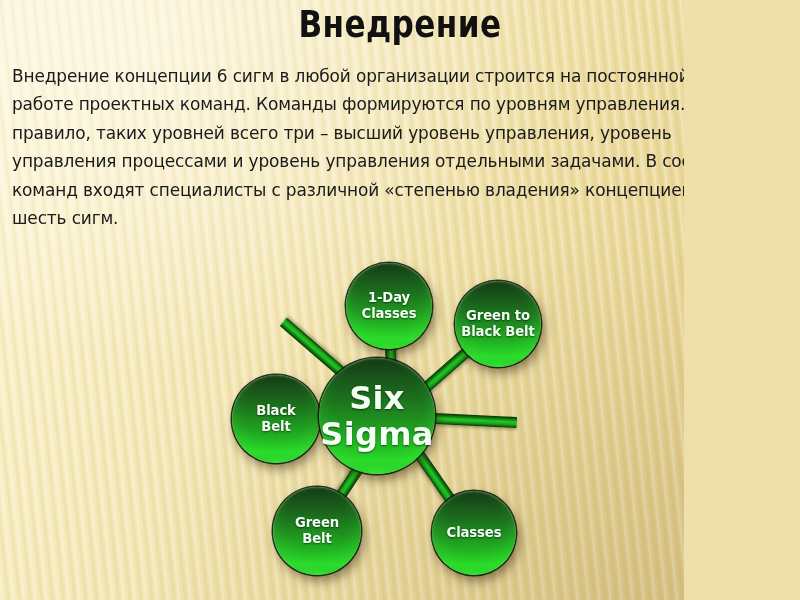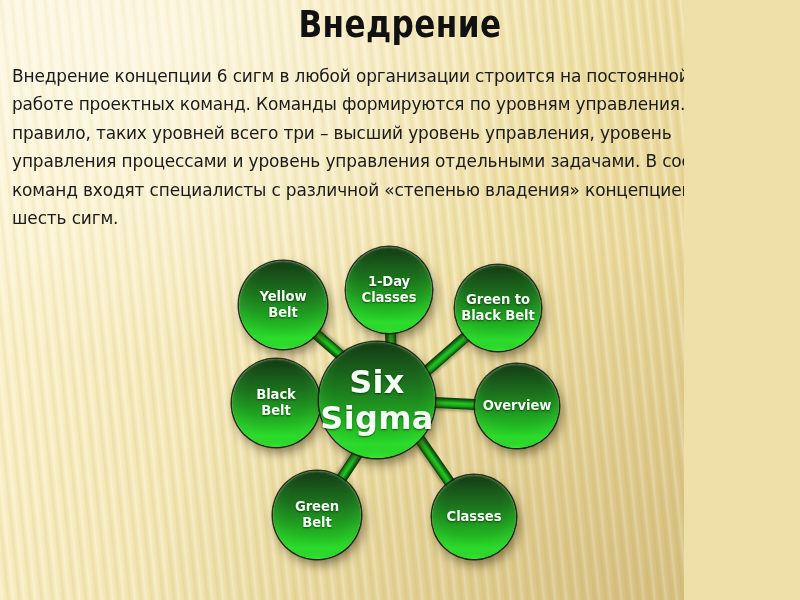--- a/index.html
+++ b/index.html
@@ -92,21 +92,21 @@
 
   
   #diagram {
     position: absolute;
     left: 0;
     top: 0;
     width: 800px;
     height: 600px;
     pointer-events: none;
   }
-  #diagram-layer { position: absolute; inset: 0; }
+  #diagram-layer { position: absolute; inset: 0; margin-top: 16px; }
 
   .connector {
     position: absolute;
     height: 11px;
     background: linear-gradient(to bottom,
       #062f06 0%,
       #0c5b0c 14%,
       #23c723 48%,
       #19a519 72%,
       #073607 100%);
@@ -181,36 +181,30 @@
         <div class="connector" style="left: 393px; top: 394.5px; width: 131.034px; transform: rotate(178.688deg);"></div>
         <div class="connector" style="left: 393px; top: 394.5px; width: 145.344px; transform: rotate(-139.185deg);"></div>
         <div class="bubble outer two-line" style="left: 346px; top: 247px; width: 86px; height: 86px;">
           <span class="label">1-Day
 Classes</span>
         </div>
         <div class="bubble outer two-line" style="left: 455px; top: 265px; width: 86px; height: 86px;">
           <span class="label">Green to
 Black Belt</span>
         </div>
-        <div class="bubble outer" style="left: 475px; top: 364px; width: 84px; height: 84px;">
-          <span class="label">Overview</span>
-        </div>
         <div class="bubble outer" style="left: 432px; top: 475px; width: 84px; height: 84px;">
           <span class="label">Classes</span>
         </div>
         <div class="bubble outer two-line" style="left: 273px; top: 471px; width: 88px; height: 88px; text-align: center;">
           <span class="label">Green
 Belt</span>
         </div>
         <div class="bubble outer two-line" style="left: 232px; top: 359px; width: 88px; height: 88px;">
           <span class="label">Black
 Belt</span>
         </div>
-        <div class="bubble outer" style="left: 239px; top: 261px; width: 88px; height: 88px;">
-          <span class="label">Yellow Belt</span>
-        </div>
         <div class="bubble center two-line" style="left: 319px; top: 342px; width: 116px; height: 116px;">
           <span class="label">Six
 Sigma</span>
         </div>
       </div>
   </div>
 </div>
 
 </body></html>

